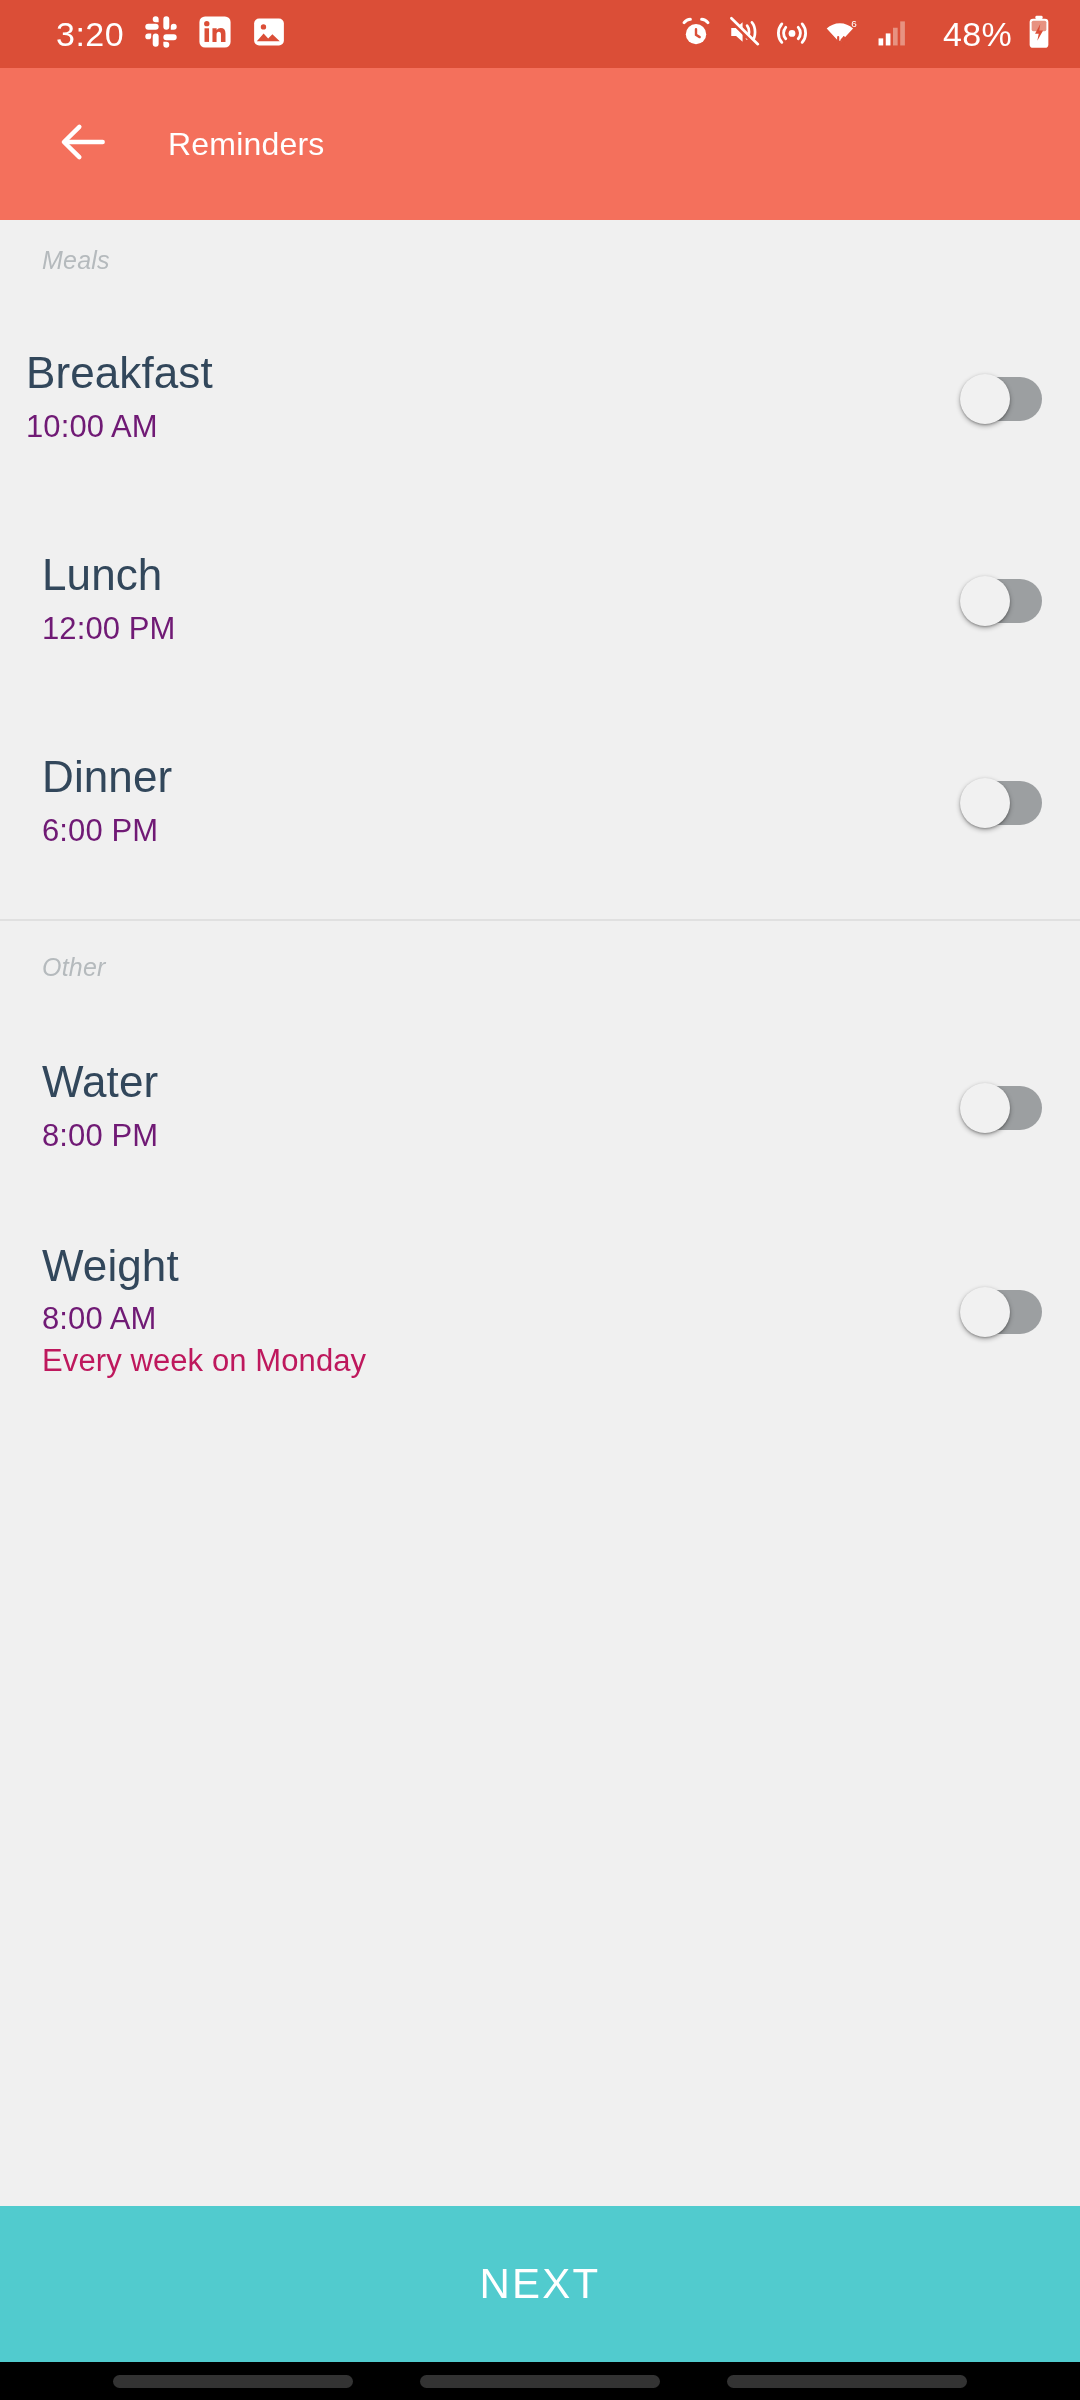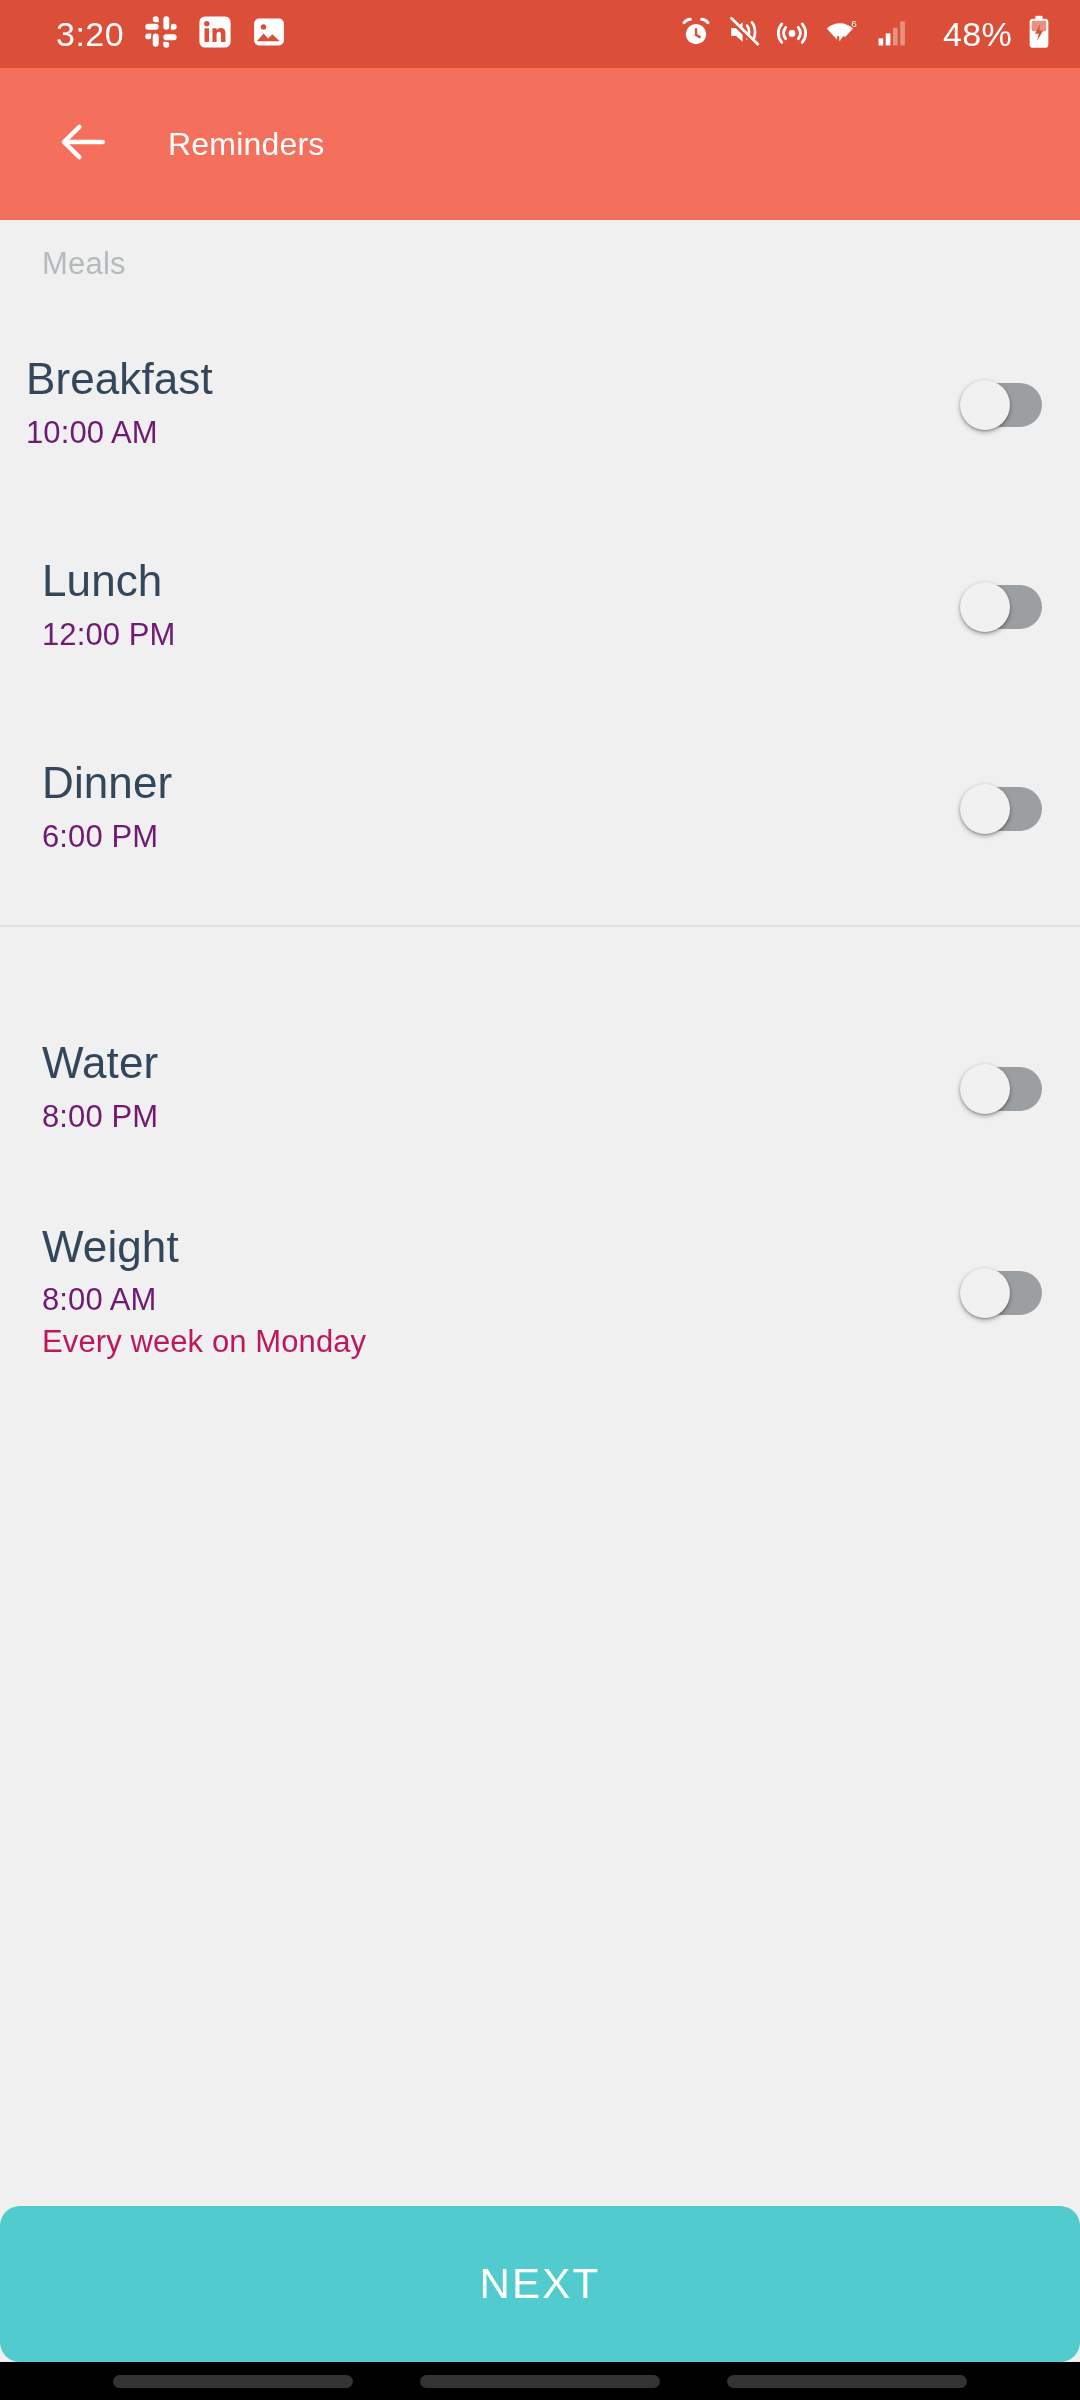--- a/index.html
+++ b/index.html
@@ -89,24 +89,25 @@
     position: absolute;
     top: 220px; left: 0;
     width: 1080px;
     height: 1986px;
     background: #F0F0F0;
     overflow: hidden;
   }
 
   .section-header {
     color: #B5BABD;
-    font-size: 31px;
+    font-size: 25px;
     padding-left: 42px;
     line-height: 1;
     letter-spacing: 0.2px;
+    font-style: italic;
   }
 
   .reminder-row {
     position: relative;
     display: flex;
     align-items: center;
     justify-content: space-between;
     padding: 0 38px 0 42px;
     cursor: pointer;
   }
@@ -170,21 +171,20 @@
     position: absolute;
     left: 0;
     top: 2206px;
     width: 1080px;
     height: 156px;
     background: #51CBCE;
     display: flex;
     align-items: center;
     justify-content: center;
     cursor: pointer;
-    border-radius: 20px;
   }
   .next-label {
     color: #FFFFFF;
     font-size: 42px;
     letter-spacing: 2.2px;
     line-height: 1;
   }
 
   
   .nav-bar {
@@ -348,20 +348,21 @@
       <div class="switch">
         <div class="track"></div>
         <div class="thumb"></div>
       </div>
     </div>
 
     <div style="height:48px"></div>
     <div class="divider"></div>
 
     <div style="height:34px"></div>
+    <div class="section-header">Other</div>
 
     <div class="reminder-row" style="height:136px; margin-top:60px;">
       <div class="row-text">
         <span class="row-title">Water</span>
         <span class="row-sub">8:00 PM</span>
       </div>
       <div class="switch">
         <div class="track"></div>
         <div class="thumb"></div>
       </div>

